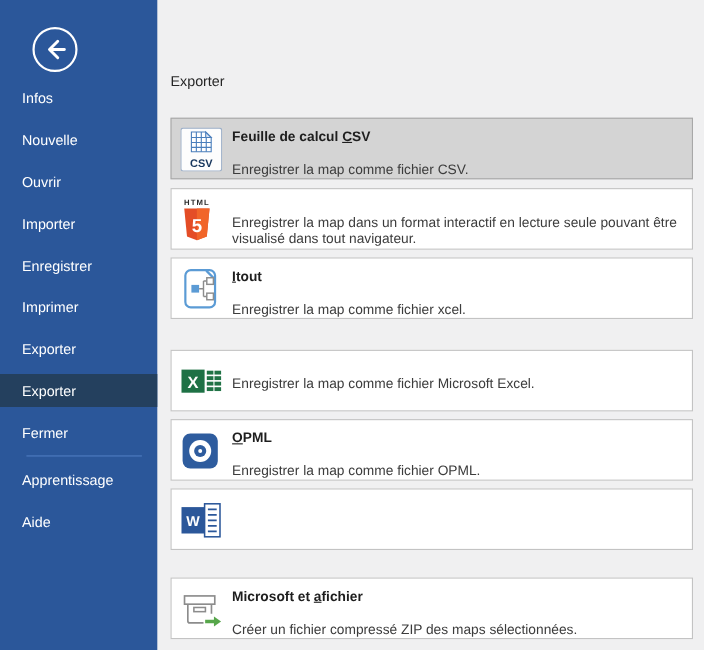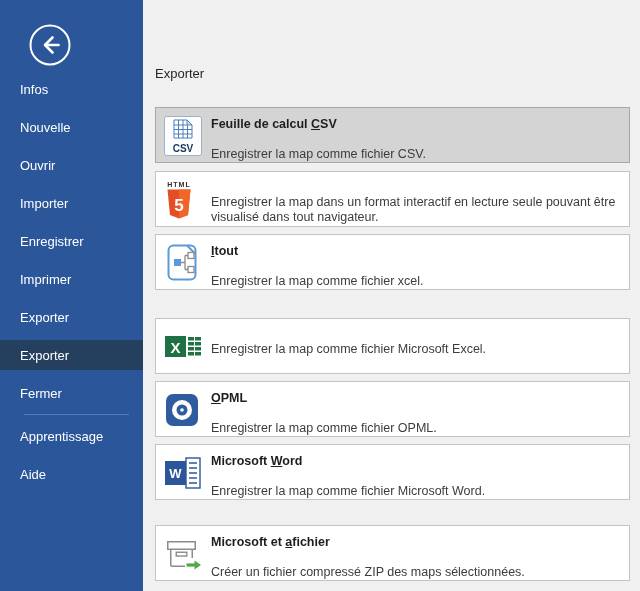--- a/index.html
+++ b/index.html
@@ -188,24 +188,20 @@
 
     <div class="card mb-lg2">
       <span class="icon">
         <svg width="38" height="36" viewBox="0 0 38 36">
           <rect x="22" y="3" width="14" height="30" fill="#FFFFFF" stroke="#2B579A" stroke-width="1.4"></rect>
           <path d="M25 8 h8 M25 13 h8 M25 18 h8 M25 23 h8 M25 28 h8" stroke="#2B579A" stroke-width="1.6" fill="none"></path>
           <rect x="1" y="6" width="21" height="24" fill="#2B579A"></rect>
           <text x="11.5" y="23" text-anchor="middle" font-size="13" font-weight="bold" fill="#FFFFFF">W</text>
         </svg>
       </span>
-      <div class="txt">
-        <div class="title"><span>Microsoft </span><span class="accel">W</span><span>ord</span></div>
-        <div class="desc">Enregistrer la map comme fichier Microsoft Word.</div>
-      </div>
     </div>
 
     <div class="card">
       <span class="icon">
         <svg width="38" height="38" viewBox="0 0 38 38">
           <rect x="3.75" y="6.75" width="27.5" height="7.5" fill="none" stroke="#8C8C8C" stroke-width="1.5"></rect>
           <path d="M6.75 14.25 V29.5 a1.8 1.8 0 0 0 1.8 1.8 H21" fill="none" stroke="#8C8C8C" stroke-width="1.5"></path>
           <path d="M28.25 14.25 V23" fill="none" stroke="#8C8C8C" stroke-width="1.5"></path>
           <rect x="12.25" y="17.25" width="10.5" height="3.8" fill="none" stroke="#8C8C8C" stroke-width="1.4"></rect>
           <path d="M22.5 30 H31" stroke="#57A64A" stroke-width="3.2" fill="none"></path>

